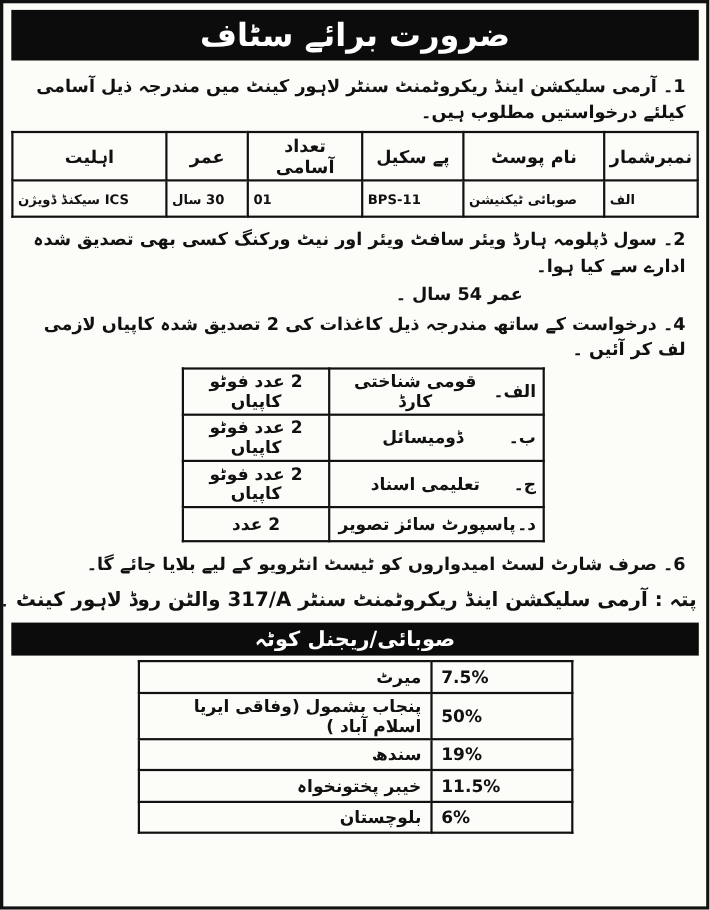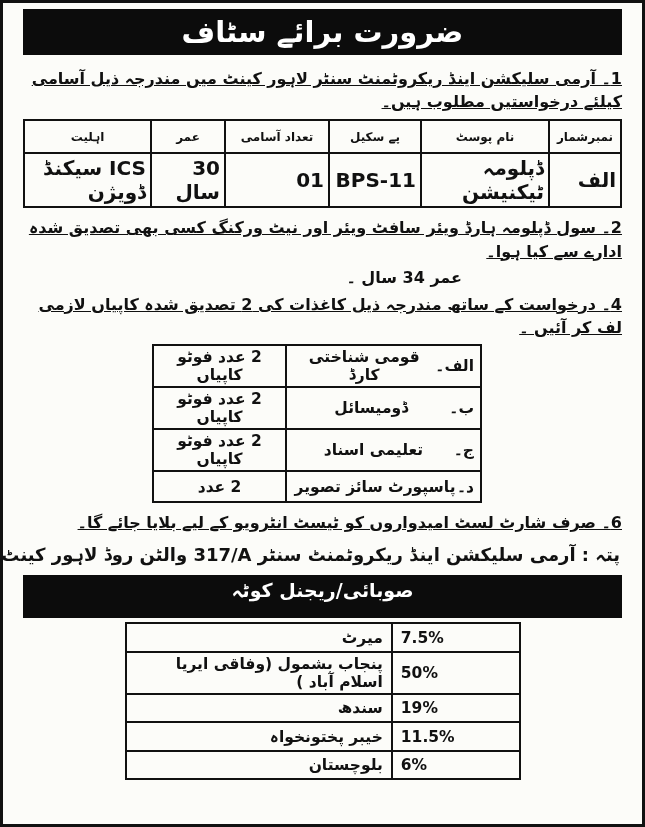--- a/index.html
+++ b/index.html
@@ -5,71 +5,70 @@
   * { margin: 0; padding: 0; box-sizing: border-box; }
   html, body { background: #e9e9e5; }
   body {
     width: 645px; height: 827px;
     font-family: "DejaVu Sans", sans-serif;
   }
   .page {
     width: 645px; height: 827px;
     background: #fcfcf9;
     border: 3px solid #111;
-    padding: 6px 20px;
+    padding: 6px 7px;
     color: #111;
     direction: rtl;
     overflow: hidden;
   }
   .banner {
     background: #0c0c0c;
     color: #fff;
     text-align: center;
   }
   .main-banner {
     height: 46px;
     line-height: 46px;
     font-size: 29px;
     font-weight: bold;
     margin-bottom: 12px;
   }
   .quota-banner {
-    height: 43px;
+    height: 30px;
     line-height: 30px;
     font-size: 19px;
     font-weight: bold;
     margin: 10px 0 4px 0;
   }
   .pt {
     font-size: 16px;
     font-weight: bold;
     line-height: 1.45;
-    margin: 5px 0;
-    text-decoration: underline;
+    margin: 5px 12px;
   }
   .age-line {
     font-size: 16px;
     font-weight: bold;
     margin: 4px 160px 6px 0;
   }
   table { border-collapse: collapse; }
   th, td { border: 2px solid #111; font-weight: bold; }
 
   
   .job-table { width: 100%; margin: 6px 0 8px 0; }
   .job-table th {
-    font-size: 12px;
+    font-size: 16px;
     height: 33px;
     text-align: center;
     padding: 2px 4px;
   }
   .job-table td {
-    font-size: 20px;
+    font-size: 12px;
     height: 33px;
-    text-align: right;
+    text-align: left;
     padding: 2px 4px;
   }
   .c-serial { width: 72px; }
   .c-post   { width: 128px; }
   .c-scale  { width: 92px; }
   .c-count  { width: 104px; }
   .c-age    { width: 74px; }
   .c-elig   { width: auto; }
   .ltr { direction: ltr; }
 
@@ -113,31 +112,31 @@
         <th class="c-post">نام پوسٹ</th>
         <th class="c-scale">پے سکیل</th>
         <th class="c-count">تعداد آسامی</th>
         <th class="c-age">عمر</th>
         <th class="c-elig">اہلیت</th>
       </tr>
     </thead>
     <tbody>
       <tr>
         <td>الف</td>
-        <td>ڈپلومہ ٹیکنیشن</td>
+        <td>صوبائی ٹیکنیشن</td>
         <td class="ltr">BPS-11</td>
         <td class="ltr">01</td>
         <td>30 سال</td>
         <td>ICS سیکنڈ ڈویژن</td>
       </tr>
     </tbody>
   </table>
 
   <p class="pt">2۔ سول ڈپلومہ ہارڈ ویئر سافٹ ویئر اور نیٹ ورکنگ کسی بھی تصدیق شدہ ادارے سے کیا ہوا۔</p>
-  <p class="age-line">عمر 34 سال ۔</p>
+  <p class="age-line">عمر 54 سال ۔</p>
   <p class="pt">4۔ درخواست کے ساتھ مندرجہ ذیل کاغذات کی 2 تصدیق شدہ کاپیاں لازمی لف کر آئیں ۔</p>
 
   <table class="docs-table">
     <tbody>
       <tr>
         <td class="doc-cell">
           <div class="doc-flex">
             <span class="doc-serial">الف۔</span>
             <span class="doc-name">قومی شناختی کارڈ</span>
           </div>

